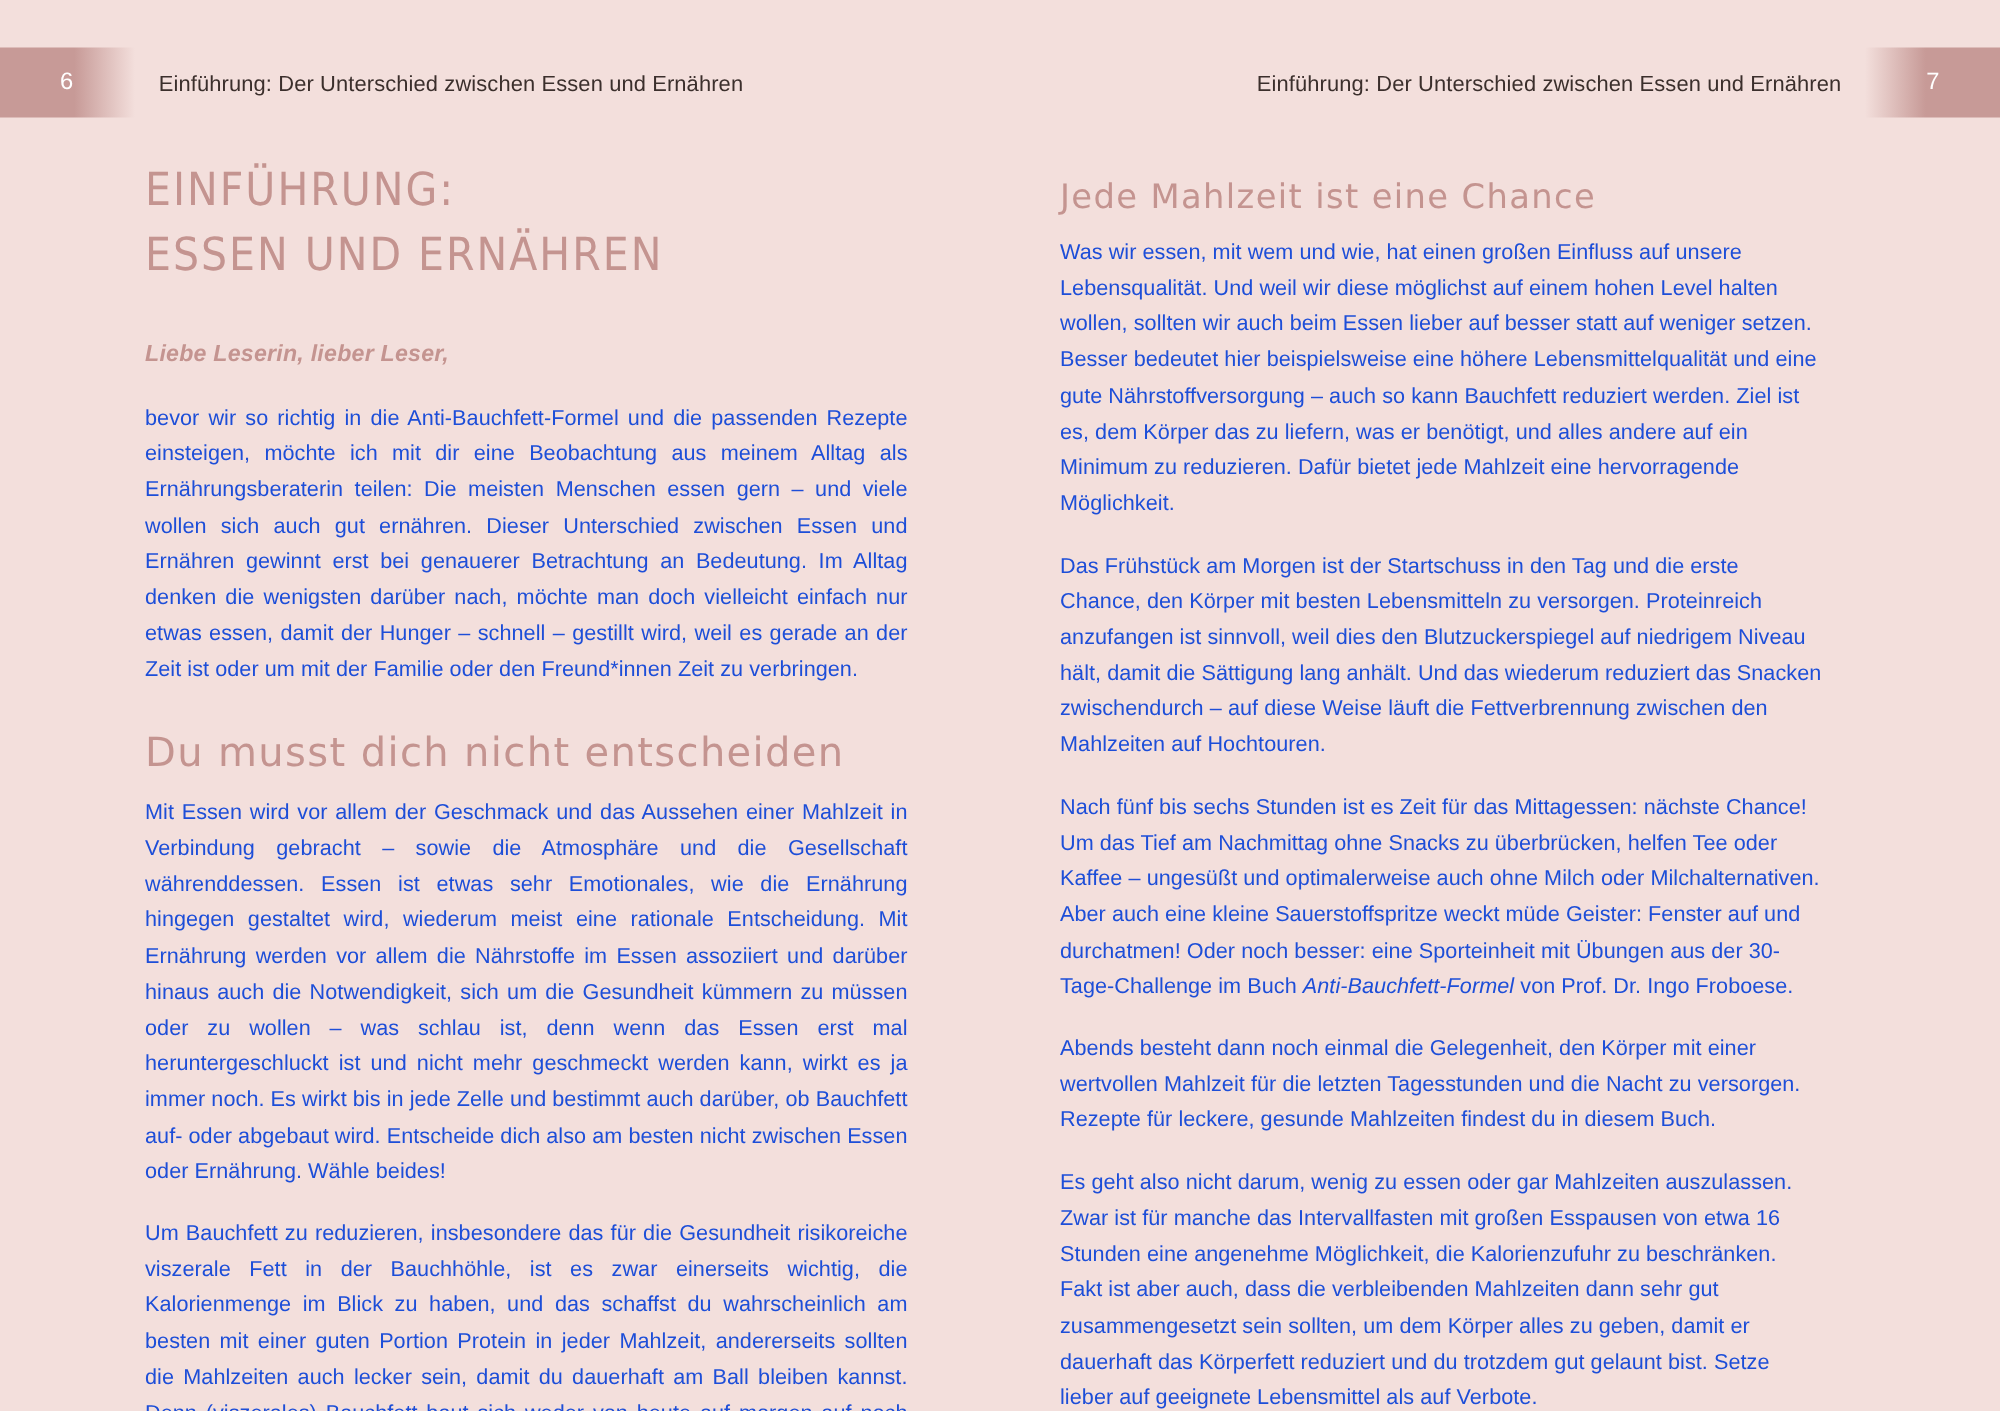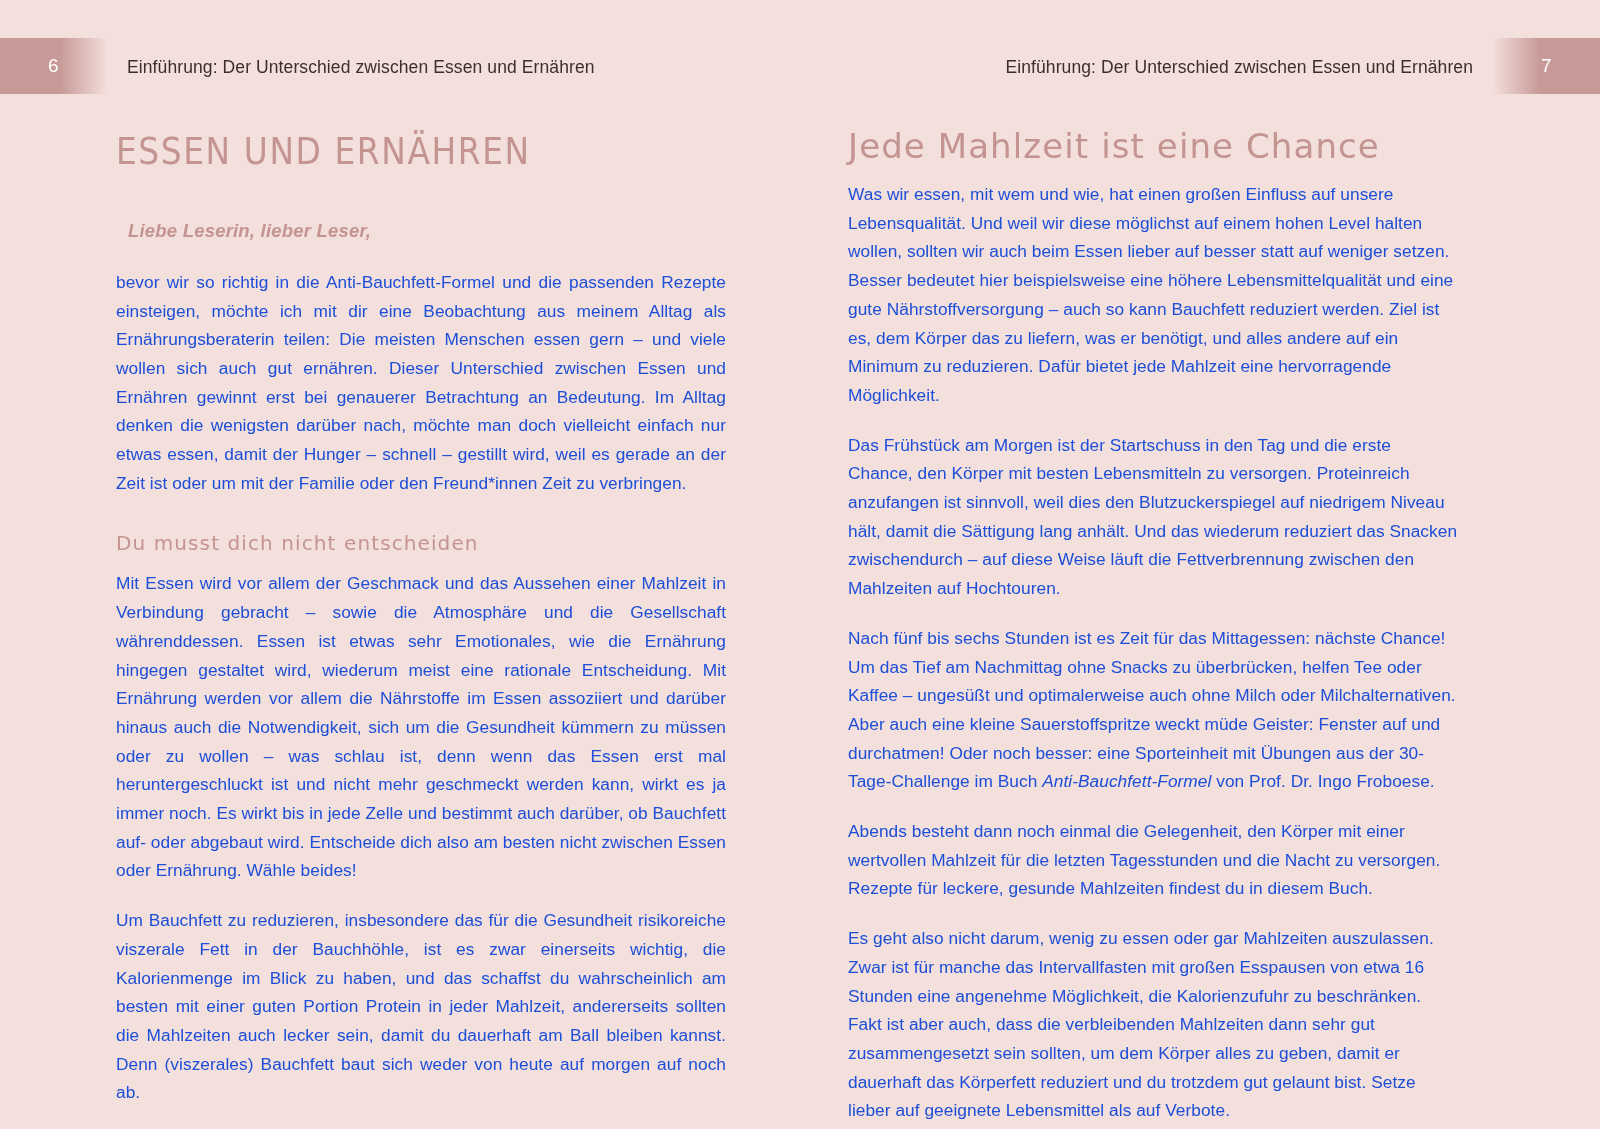--- a/index.html
+++ b/index.html
@@ -79,35 +79,35 @@
   }
   .chapter-title .l1 { display: block; }
   .chapter-title .l2 { display: block; }
   .chapter-title .l3 { display: block; }
 
   .dear {
     color: #c49490;
     font-size: 18.5px;
     font-style: italic;
     font-weight: bold;
-    margin: 0 0 26px 12px;
+    margin: 0 0 26px 0;
     letter-spacing: 0.2px;
   }
 
   .sub-head {
     color: #c49490;
-    font-size: 20px;
+    font-size: 32px;
     letter-spacing: 1.1px;
     font-weight: 400;
     margin: 34px 0 14px 0;
     font-family: "DejaVu Sans", sans-serif;
   }
   .col-right .sub-head {
-    margin-top: 0;
-    font-size: 34px;
+    margin-top: 16px;
+    font-size: 27px;
   }
 
   
   p.body {
     font-size: 17.3px;
     line-height: 1.66;
     margin: 0 0 21px 0;
     color: #1d4ed8;
     letter-spacing: 0.05px;
   }
@@ -120,20 +120,21 @@
 
 <div class="spread">
 
   <div class="folio folio-left">
     <span>6</span>
   </div>
   <div class="runhead runhead-left">Einführung: Der Unterschied zwischen Essen und Ernähren</div>
 
   <div class="col col-left">
     <h1 class="chapter-title">
+      <span class="l1">Einführung:</span>
       <span class="l3">Essen und Ernähren</span>
     </h1>
 
     <p class="dear">Liebe Leserin, lieber Leser,</p>
 
     <p class="body">bevor wir so richtig in die Anti-Bauchfett-Formel und die passenden Rezepte einsteigen, möchte ich mit dir eine Beobachtung aus meinem Alltag als Ernährungsberaterin teilen: Die meisten Menschen essen gern – und viele wollen sich auch gut ernähren. Dieser Unterschied zwischen Essen und Ernähren gewinnt erst bei genauerer Betrachtung an Bedeutung. Im Alltag denken die wenigsten darüber nach, möchte man doch vielleicht einfach nur etwas essen, damit der Hunger – schnell – gestillt wird, weil es gerade an der Zeit ist oder um mit der Familie oder den Freund*innen Zeit zu verbringen.</p>
 
     <h2 class="sub-head">Du musst dich nicht entscheiden</h2>
 
     <p class="body">Mit Essen wird vor allem der Geschmack und das Aussehen einer Mahlzeit in Verbindung gebracht – sowie die Atmosphäre und die Gesellschaft währenddessen. Essen ist etwas sehr Emotionales, wie die Ernährung hingegen gestaltet wird, wiederum meist eine rationale Entscheidung. Mit Ernährung werden vor allem die Nährstoffe im Essen assoziiert und darüber hinaus auch die Notwendigkeit, sich um die Gesundheit kümmern zu müssen oder zu wollen – was schlau ist, denn wenn das Essen erst mal heruntergeschluckt ist und nicht mehr geschmeckt werden kann, wirkt es ja immer noch. Es wirkt bis in jede Zelle und bestimmt auch darüber, ob Bauchfett auf- oder abgebaut wird. Entscheide dich also am besten nicht zwischen Essen oder Ernährung. Wähle beides!</p>

